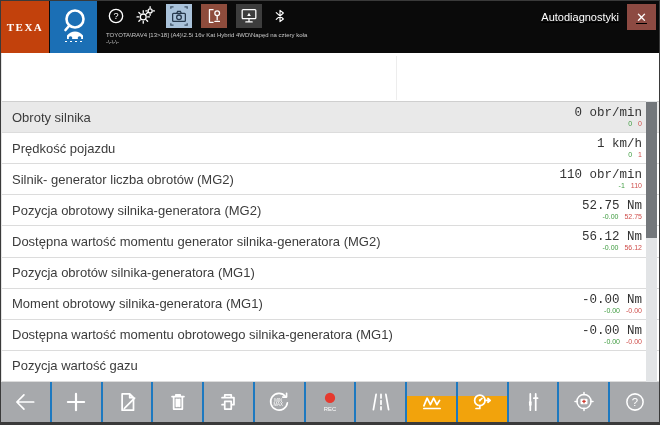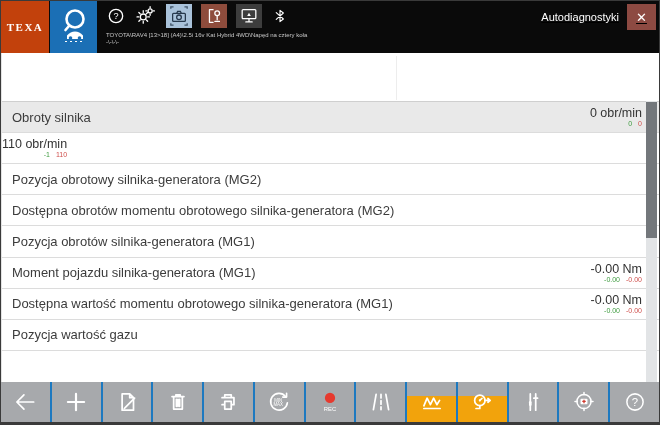--- a/index.html
+++ b/index.html
@@ -28,21 +28,21 @@
 
   
   .main { position:absolute; top:52px; left:0; right:0; bottom:42px; background:#fff; border-left:1px solid #e3e3e3; }
   .col-divider { position:absolute; top:3px; left:394px; width:1px; height:44px; background:#ededed; }
   .table { position:absolute; top:48px; left:0; right:0; bottom:0; display:grid;
            grid-template-rows:repeat(9, 1fr); border-top:1px solid #cfcfcf; }
   .row { display:flex; border-bottom:1px solid #dcdcdc; background:#fff; cursor:pointer; }
   .row.selected { background:#e9e9e9; }
   .row-label { flex:1; display:flex; align-items:center; padding-left:10px; font-size:13px; color:#3c3c3c; }
   .row-values { display:flex; flex-direction:column; align-items:flex-end; justify-content:center; padding-right:17px; }
-  .val-main { font-size:12.5px; color:#333; line-height:14px; }
+  .val-main { font-size:12.5px; color:#333; line-height:14px;font-family:Liberation Mono, monospace; }
   .val-sub { font-size:7px; line-height:8px; display:flex; gap:6px; }
   .val-min { color:#3f9c40; }
   .val-max { color:#cf4f4c; }
   .scrollbar { position:absolute; top:48px; right:2px; width:11px; bottom:0; background:#e2e4e6; }
   .scroll-thumb { position:absolute; top:1px; left:0; right:0; height:136px; background:#73777b; cursor:pointer; }
 
   
   .toolbar { position:absolute; left:0; right:0; bottom:0; height:42px; background:#1d79c0;
              display:flex; gap:2px; border-bottom:2px solid #3a3a3a; }
   .tbtn { flex:1; position:relative; background:#a7a9ac; display:flex; align-items:center; justify-content:center; cursor:pointer; }
@@ -147,39 +147,64 @@
       <div class="row-label">Obroty silnika</div>
       <div class="row-values">
         <div class="val-main">0 obr/min</div>
         <div class="val-sub">
           <span class="val-min">0</span>
           <span class="val-max">0</span>
         </div>
       </div>
     </div>
         <div class="row">
+      <div class="row-label">Prędkość pojazdu</div>
+      <div class="row-values">
+        <div class="val-main">1 km/h</div>
+        <div class="val-sub">
+          <span class="val-min">0</span>
+          <span class="val-max">1</span>
+        </div>
+      </div>
+    </div>
+        <div class="row">
+      <div class="row-label">Silnik- generator liczba obrotów (MG2)</div>
       <div class="row-values">
         <div class="val-main">110 obr/min</div>
         <div class="val-sub">
           <span class="val-min">-1</span>
           <span class="val-max">110</span>
         </div>
       </div>
     </div>
         <div class="row">
       <div class="row-label">Pozycja obrotowy silnika-generatora (MG2)</div>
-    </div>
-        <div class="row">
-      <div class="row-label">Dostępna obrotów momentu obrotowego silnika-generatora (MG2)</div>
+      <div class="row-values">
+        <div class="val-main">52.75 Nm</div>
+        <div class="val-sub">
+          <span class="val-min">-0.00</span>
+          <span class="val-max">52.75</span>
+        </div>
+      </div>
+    </div>
+        <div class="row">
+      <div class="row-label">Dostępna wartość momentu generator silnika-generatora (MG2)</div>
+      <div class="row-values">
+        <div class="val-main">56.12 Nm</div>
+        <div class="val-sub">
+          <span class="val-min">-0.00</span>
+          <span class="val-max">56.12</span>
+        </div>
+      </div>
     </div>
         <div class="row">
       <div class="row-label">Pozycja obrotów silnika-generatora (MG1)</div>
     </div>
         <div class="row">
-      <div class="row-label">Moment pojazdu silnika-generatora (MG1)</div>
+      <div class="row-label">Moment obrotowy silnika-generatora (MG1)</div>
       <div class="row-values">
         <div class="val-main">-0.00 Nm</div>
         <div class="val-sub">
           <span class="val-min">-0.00</span>
           <span class="val-max">-0.00</span>
         </div>
       </div>
     </div>
         <div class="row">
       <div class="row-label">Dostępna wartość momentu obrotowego silnika-generatora (MG1)</div>

